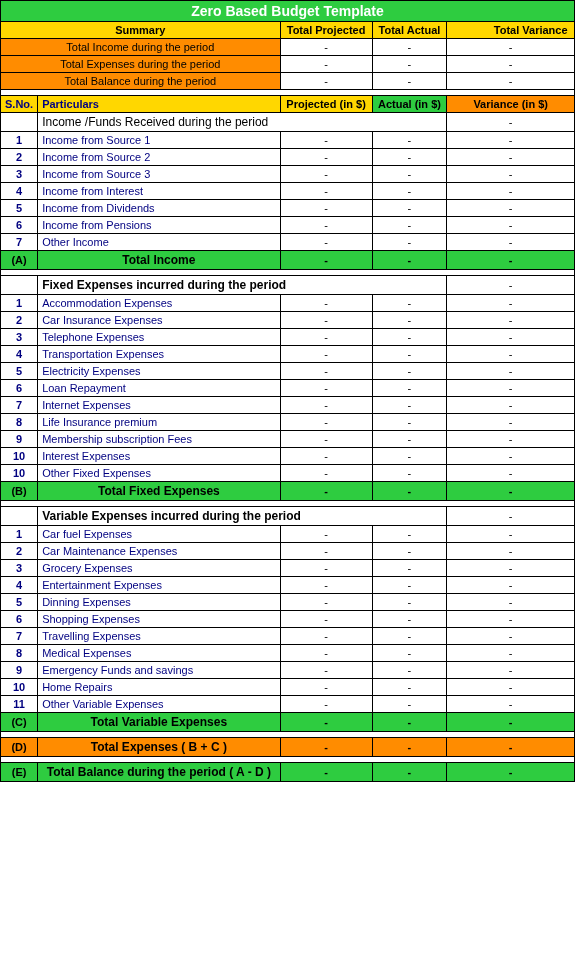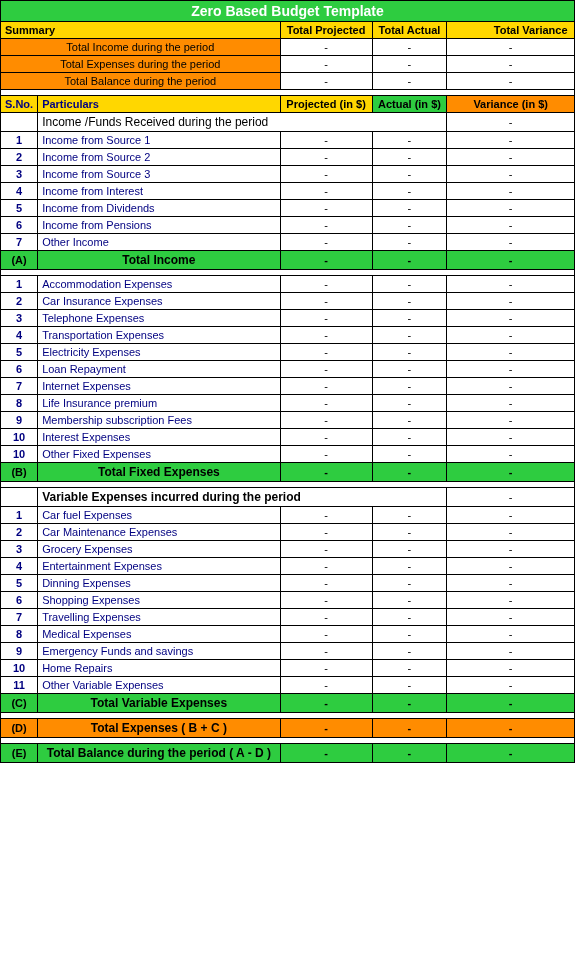--- a/index.html
+++ b/index.html
@@ -54,21 +54,21 @@
 <body>
 
 <table>
 
   <tbody>
       <tr class="title-row">
     <td colspan="5">Zero Based Budget Template</td>
   </tr>
 
   <tr class="header-summary">
-    <td colspan="2" style="text-align:left;margin-top:32px;">Summary</td>
+    <td colspan="2" style="text-align:center;margin-top:32px;">Summary</td>
     <td style="text-align:center; background-color:#ffd700;">Total Projected</td>
     <td style="text-align:center; background-color:#ffd700;">Total Actual</td>
     <td style="text-align:center; background-color:#ffd700;padding-left:44px;">Total Variance</td>
   </tr>
 
   <tr class="summary-value-row">
     <td colspan="2" style="background-color:#ff8c00; color:#000;">Total Income during the period</td>
     <td class="dash">-</td>
     <td class="dash">-</td>
     <td class="dash">-</td>
@@ -159,20 +159,25 @@
     <td style="background-color:#2ecc40; font-weight:bold; font-size:12px;">Total Income</td>
     <td style="background-color:#2ecc40; text-align:center;">-</td>
     <td style="background-color:#2ecc40; text-align:center;">-</td>
     <td style="background-color:#2ecc40; text-align:center;">-</td>
   </tr>
 
   <tr>
     <td colspan="5" style="height:6px; border:1px solid #000; background:#fff;"></td>
   </tr>
 
+  <tr>
+    <td></td>
+    <td colspan="3" style="font-weight:bold; font-size:12px; color:#000;">Fixed Expenses incurred during the period</td>
+    <td class="dash">-</td>
+  </tr>
 
   <tr class="data-row">
     <td class="num-col" style="color:#000080; font-weight:bold;">1</td>
     <td class="item-text">Accommodation Expenses</td>
     <td class="dash">-</td>
     <td class="dash">-</td>
     <td class="dash">-</td>
   </tr>
   <tr class="data-row">
     <td class="num-col" style="color:#000080; font-weight:bold;">2</td>

